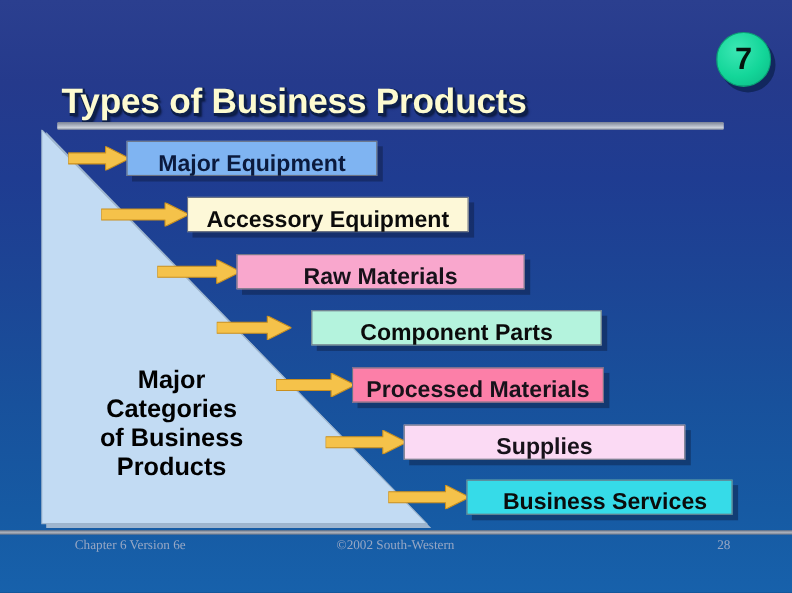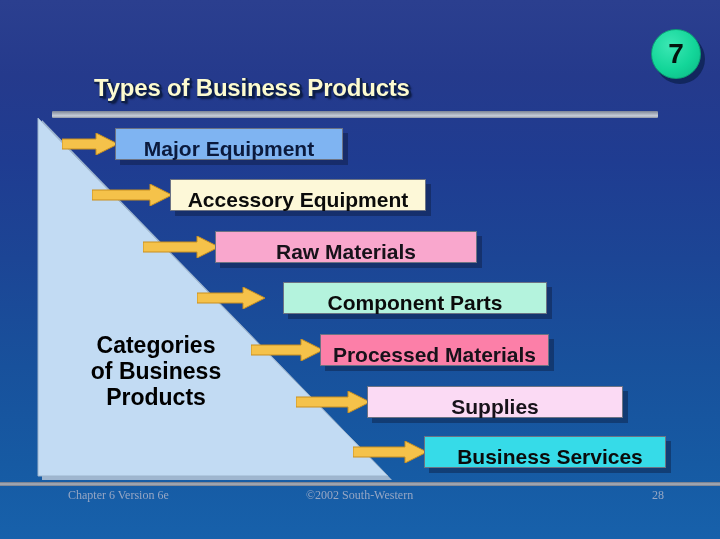--- a/index.html
+++ b/index.html
@@ -57,31 +57,30 @@
     font-size: 28px;
     font-weight: bold;
     line-height: 1;
   }
 
   
   #title {
     position: absolute;
     left: 56px;
     top: 74px;
-    font-size: 24px;
+    font-size: 32px;
     font-weight: bold;
     color: #fdfbd0;
     letter-spacing: -0.2px;
     text-shadow:
        2px 2px 0 #0d1f4a,
        2px 0 0 #0d1f4a,
        0 2px 0 #0d1f4a,
        3px 3px 2px rgba(8,18,45,.8);
     white-space: nowrap;
-    margin-left: 38px;
   }
   #title-rule {
     position: absolute;
     left: 52px;
     top: 111px;
     width: 606px;
     height: 7px;
     background: linear-gradient(180deg, #7c8496 0%, #aeb5c2 45%, #c9cfd9 70%, #8d94a2 100%);
     border-radius: 1px;
   }
@@ -164,20 +163,21 @@
 
   <div id="triangle">
     <svg width="360" height="364" viewBox="0 0 360 364">
       <polygon points="8,2 8,362 358,362" fill="#9fb6cf"></polygon>
       <polygon points="4,0 4,358 354,358" fill="#c2dbf3"></polygon>
       <polygon points="4,0 4,358 354,358" fill="none" stroke="#9db4cc" stroke-width="1"></polygon>
     </svg>
   </div>
 
   <div id="caption">
+    <div>Major</div>
     <div>Categories</div>
     <div>of Business</div>
     <div>Products</div>
   </div>
 
   <div id="arrow-layer">
       <div class="arrow" style="left: 62px; top: 133px;">
         <svg width="56" height="22" viewBox="0 0 56 22">
           <polygon points="0,6 34,6 34,0 56,11 34,22 34,16 0,16" fill="#f5c24a" stroke="#c98f1e" stroke-width="1" stroke-linejoin="round"></polygon>
         </svg>

